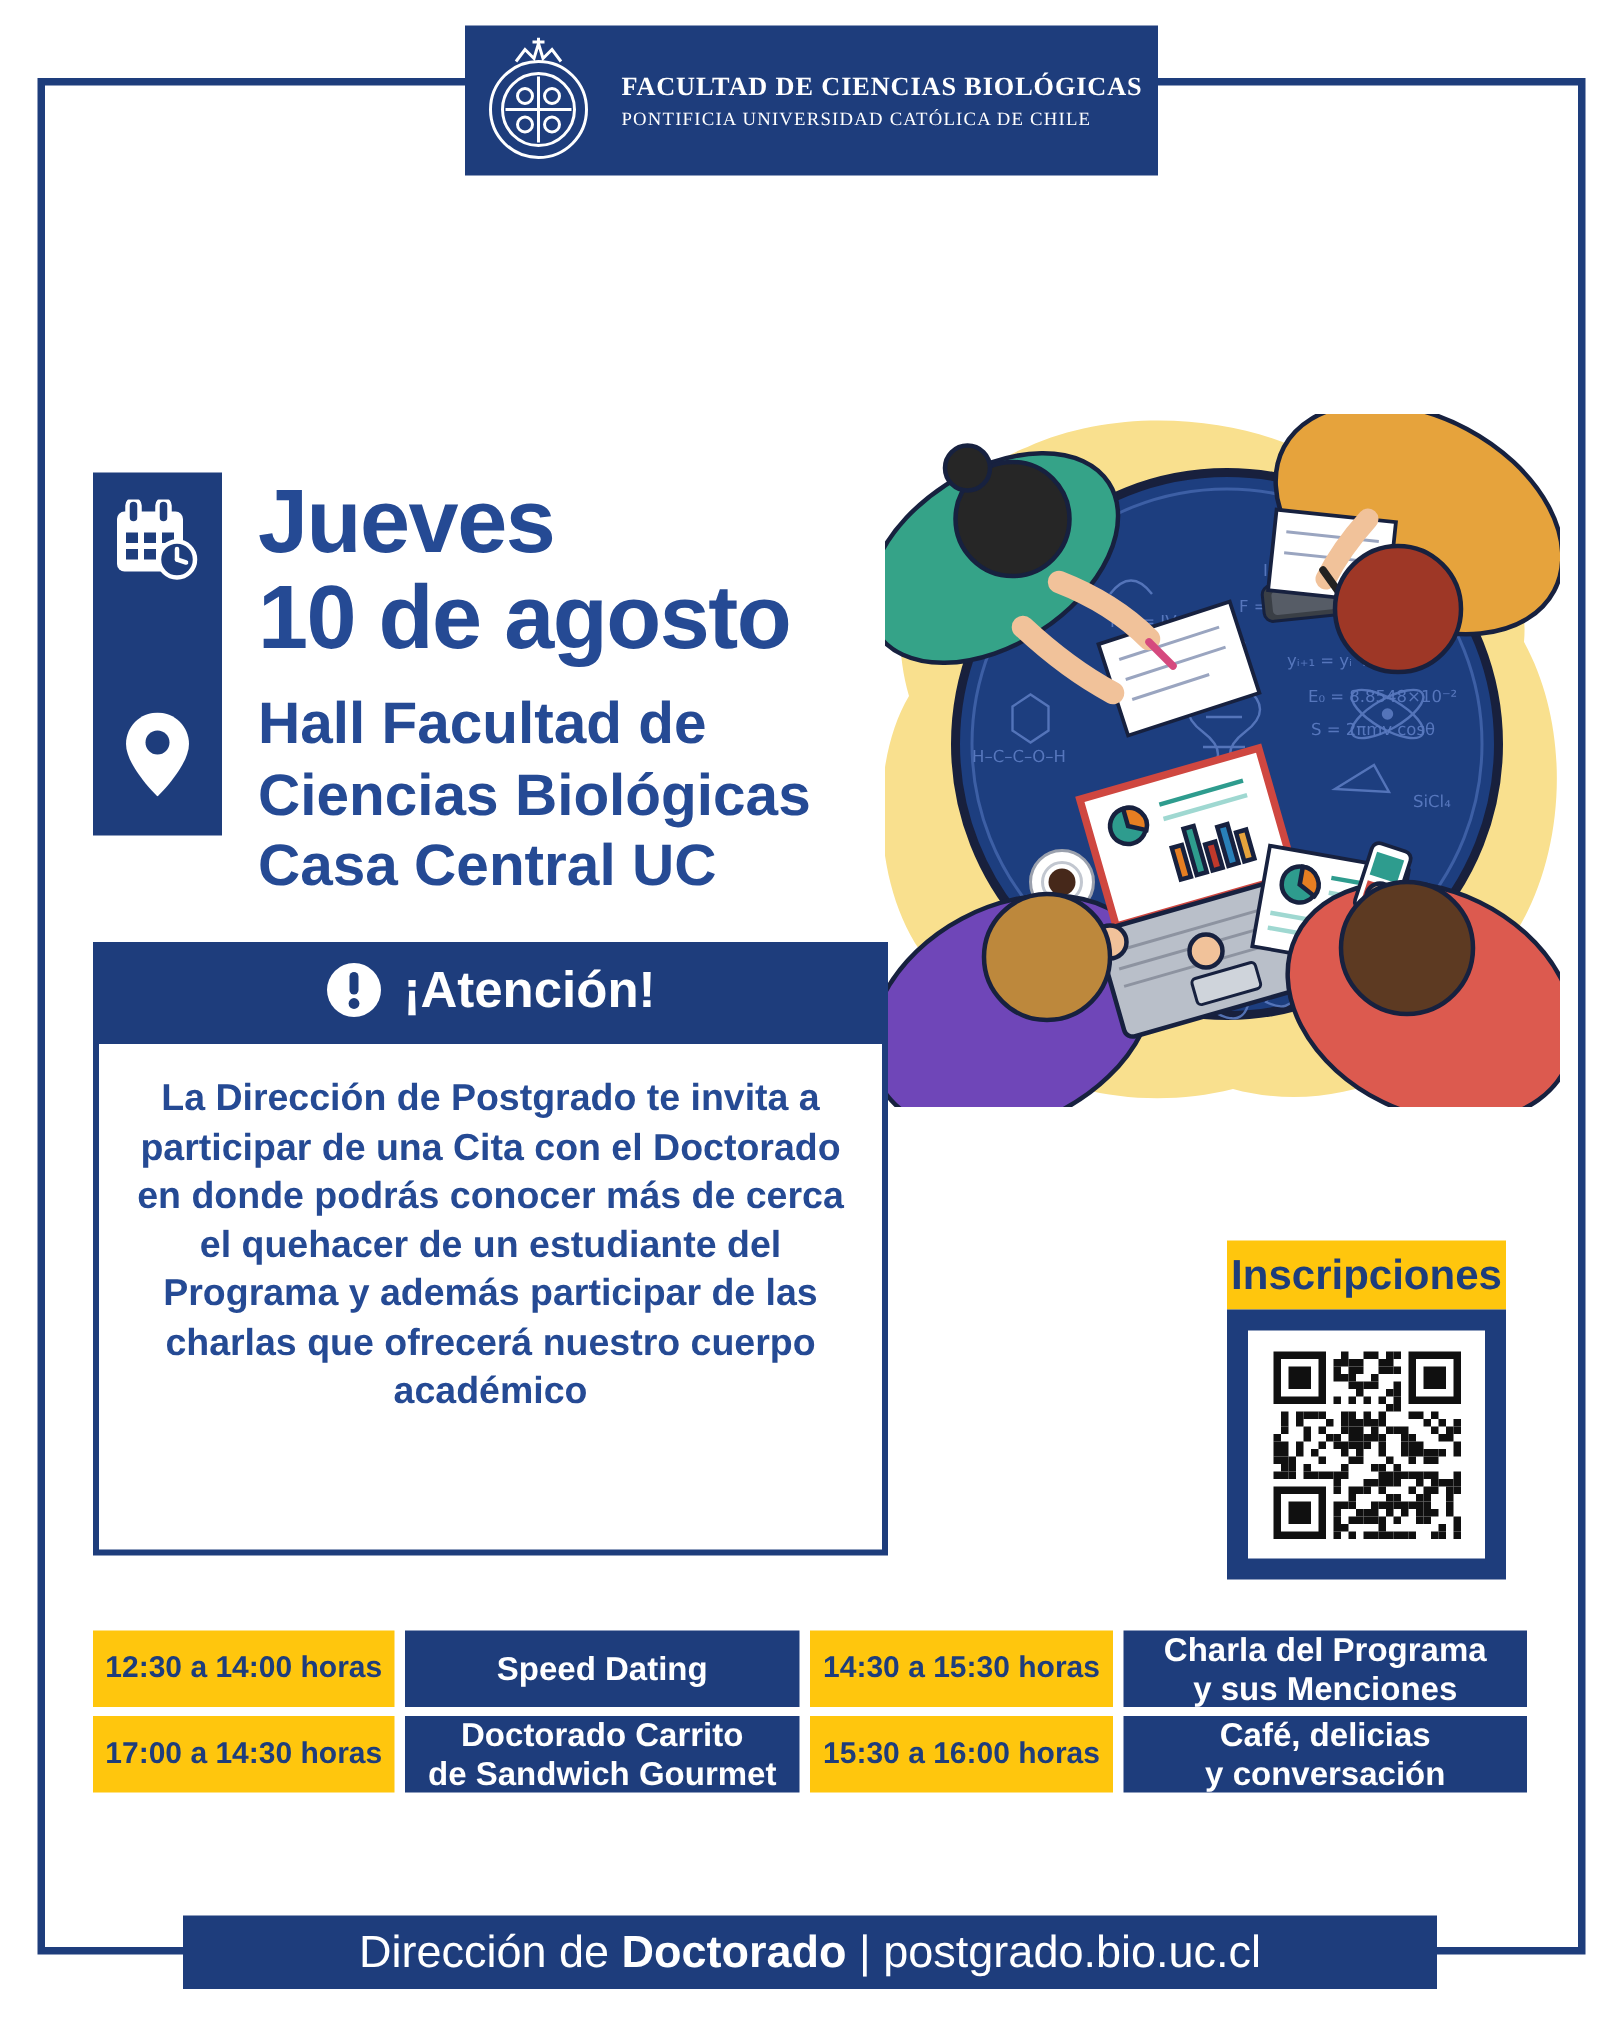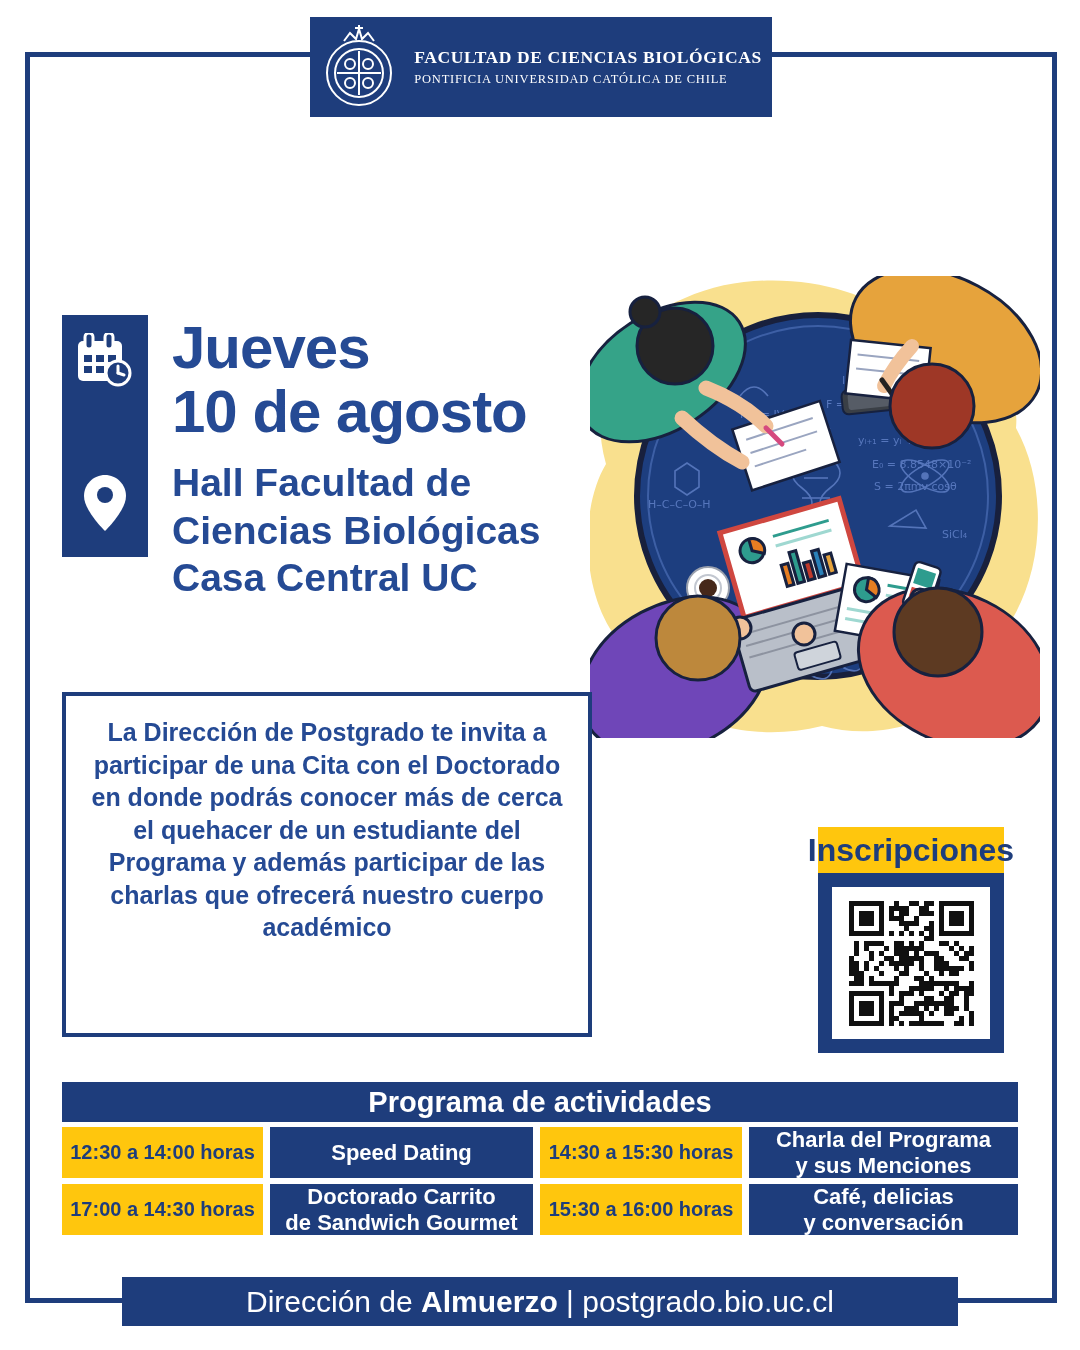--- a/index.html
+++ b/index.html
@@ -38,21 +38,21 @@
             display:flex;align-items:center;justify-content:center;gap:14px;}
   .att-head span{color:#fff;font-size:34px;font-weight:bold;}
   .att-box{position:absolute;left:62px;top:692px;width:530px;height:345px;border:4px solid #1e3d7c;
            box-sizing:border-box;background:#fff;padding:20px 18px;text-align:center;}
   .att-box p{margin:0;color:#254a94;font-size:25px;font-weight:bold;line-height:1.3;}
   .att-box p + p{margin-top:30px;}
 
   
   .insc-banner{position:absolute;left:818px;top:827px;width:186px;height:46px;background:#ffc60d;
                display:flex;align-items:center;justify-content:center;}
-  .insc-banner span{color:#1e3d7c;font-size:32px;font-weight:bold;}
+  .insc-banner span{color:#1e3d7c;font-size:28px;font-weight:bold;}
   .qr-frame{position:absolute;left:818px;top:873px;width:186px;height:180px;background:#1e3d7c;
             display:flex;align-items:center;justify-content:center;}
   .qr-inner{width:158px;height:152px;background:#fff;display:flex;align-items:center;justify-content:center;}
   .qr{position:relative;width:125px;height:125px;background:#fff;}
   .qr i{position:absolute;width:5px;height:5px;background:#101010;}
   .qf{position:absolute;width:35px;height:35px;border:5px solid #101010;background:#fff;box-sizing:border-box;}
   .qf::after{content:"";position:absolute;inset:5px;background:#101010;}
   .qf.tl{left:0;top:0}.qf.tr{right:0;top:0}.qf.bl{left:0;bottom:0}
 
   
@@ -241,20 +241,28 @@
       <g transform="rotate(18 332 312)">
         <rect x="318" y="288" width="27" height="46" rx="5" fill="#fff" stroke-width="2.5"></rect>
         <rect x="322" y="294" width="19" height="16" fill="#2e9c8e" stroke="none"></rect>
         <rect x="322" y="314" width="19" height="12" fill="#cf4740" stroke="none"></rect>
       </g>
       <circle cx="330" cy="322" r="9" fill="#f1c29a"></circle>
       <circle cx="348" cy="356" r="44" fill="#5d3a22"></circle>
     </g>
   </svg>
 
+  <div class="att-head">
+    <svg width="38" height="38" viewBox="0 0 38 38">
+      <circle cx="19" cy="19" r="18" fill="#fff"></circle>
+      <rect x="16" y="7" width="6" height="15" rx="3" fill="#1e3d7c"></rect>
+      <circle cx="19" cy="28" r="3.6" fill="#1e3d7c"></circle>
+    </svg>
+    <span>¡Atención!</span>
+  </div>
   <div class="att-box">
     <p>La Dirección de Postgrado te invita a participar de una Cita con el Doctorado en donde podrás conocer más de cerca el quehacer de un estudiante del Programa y además participar de las charlas que ofrecerá nuestro cuerpo académico</p>
   </div>
 
   <div class="insc-banner">
     <span>Inscripciones</span>
   </div>
   <div class="qr-frame">
     <div class="qr-inner">
       <div class="qr">
@@ -484,33 +492,30 @@
           <i style="left:85px;top:120px"></i>
           <i style="left:90px;top:120px"></i>
           <i style="left:105px;top:120px"></i>
           <i style="left:110px;top:120px"></i>
           <i style="left:120px;top:120px"></i>
         </div>
     </div>
   </div>
 
   <div class="program">
-    <div class="prog-head">
-      <span>Programa de actividades</span>
-    </div>
     <div class="prog-grid">
       <div class="cell time">12:30 a 14:00 horas</div>
       <div class="cell act">Speed Dating</div>
       <div class="cell time">14:30 a 15:30 horas</div>
       <div class="cell act">Charla del Programa
 y sus Menciones</div>
       <div class="cell time">17:00 a 14:30 horas</div>
       <div class="cell act">Doctorado Carrito
 de Sandwich Gourmet</div>
       <div class="cell time">15:30 a 16:00 horas</div>
       <div class="cell act">Café, delicias
 y conversación</div>
     </div>
   </div>
 
-  <div class="footer"><span>Dirección de </span><span class="b">Almuerzo</span><span> | postgrado.bio.uc.cl</span></div>
+  <div class="footer"><span>Dirección de </span><span class="b">Doctorado</span><span> | postgrado.bio.uc.cl</span></div>
 
 </div>
 
 </body></html>

